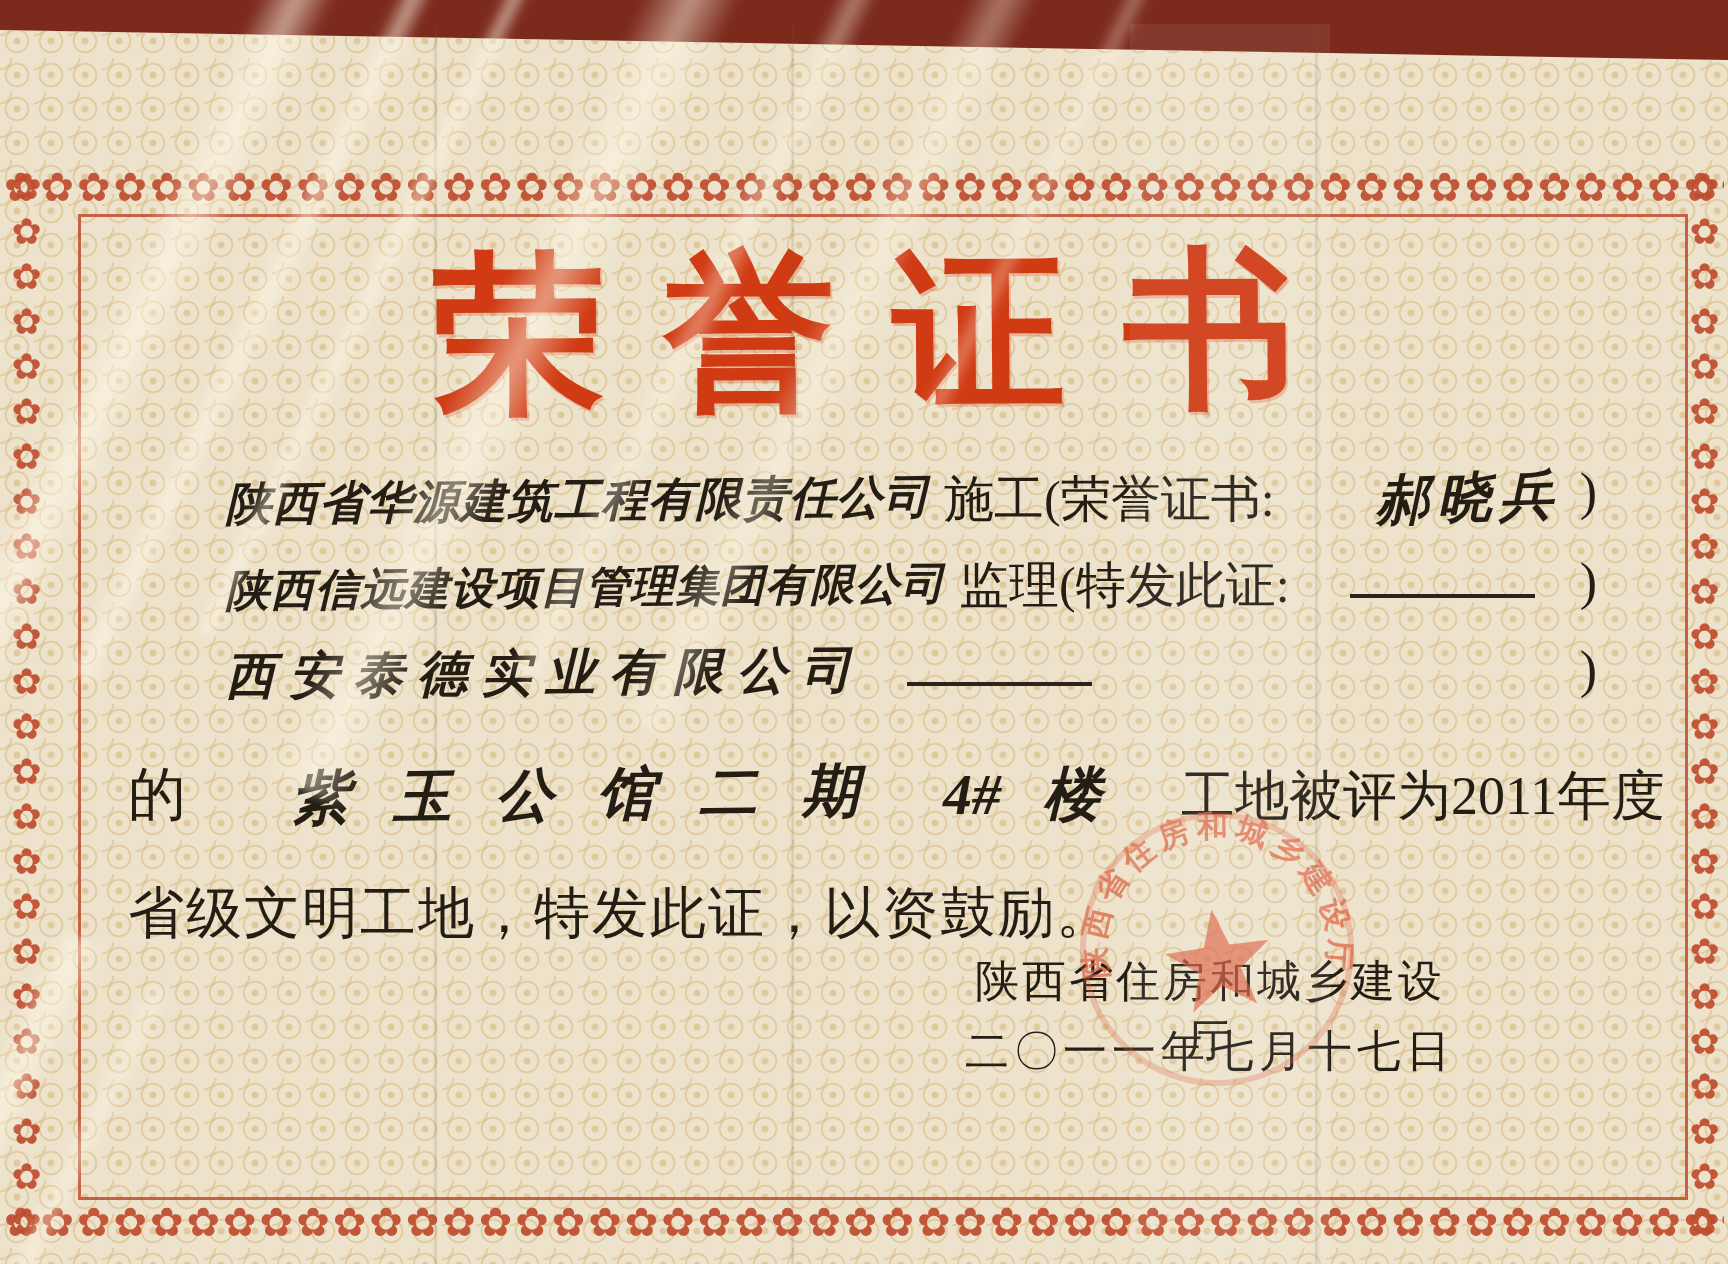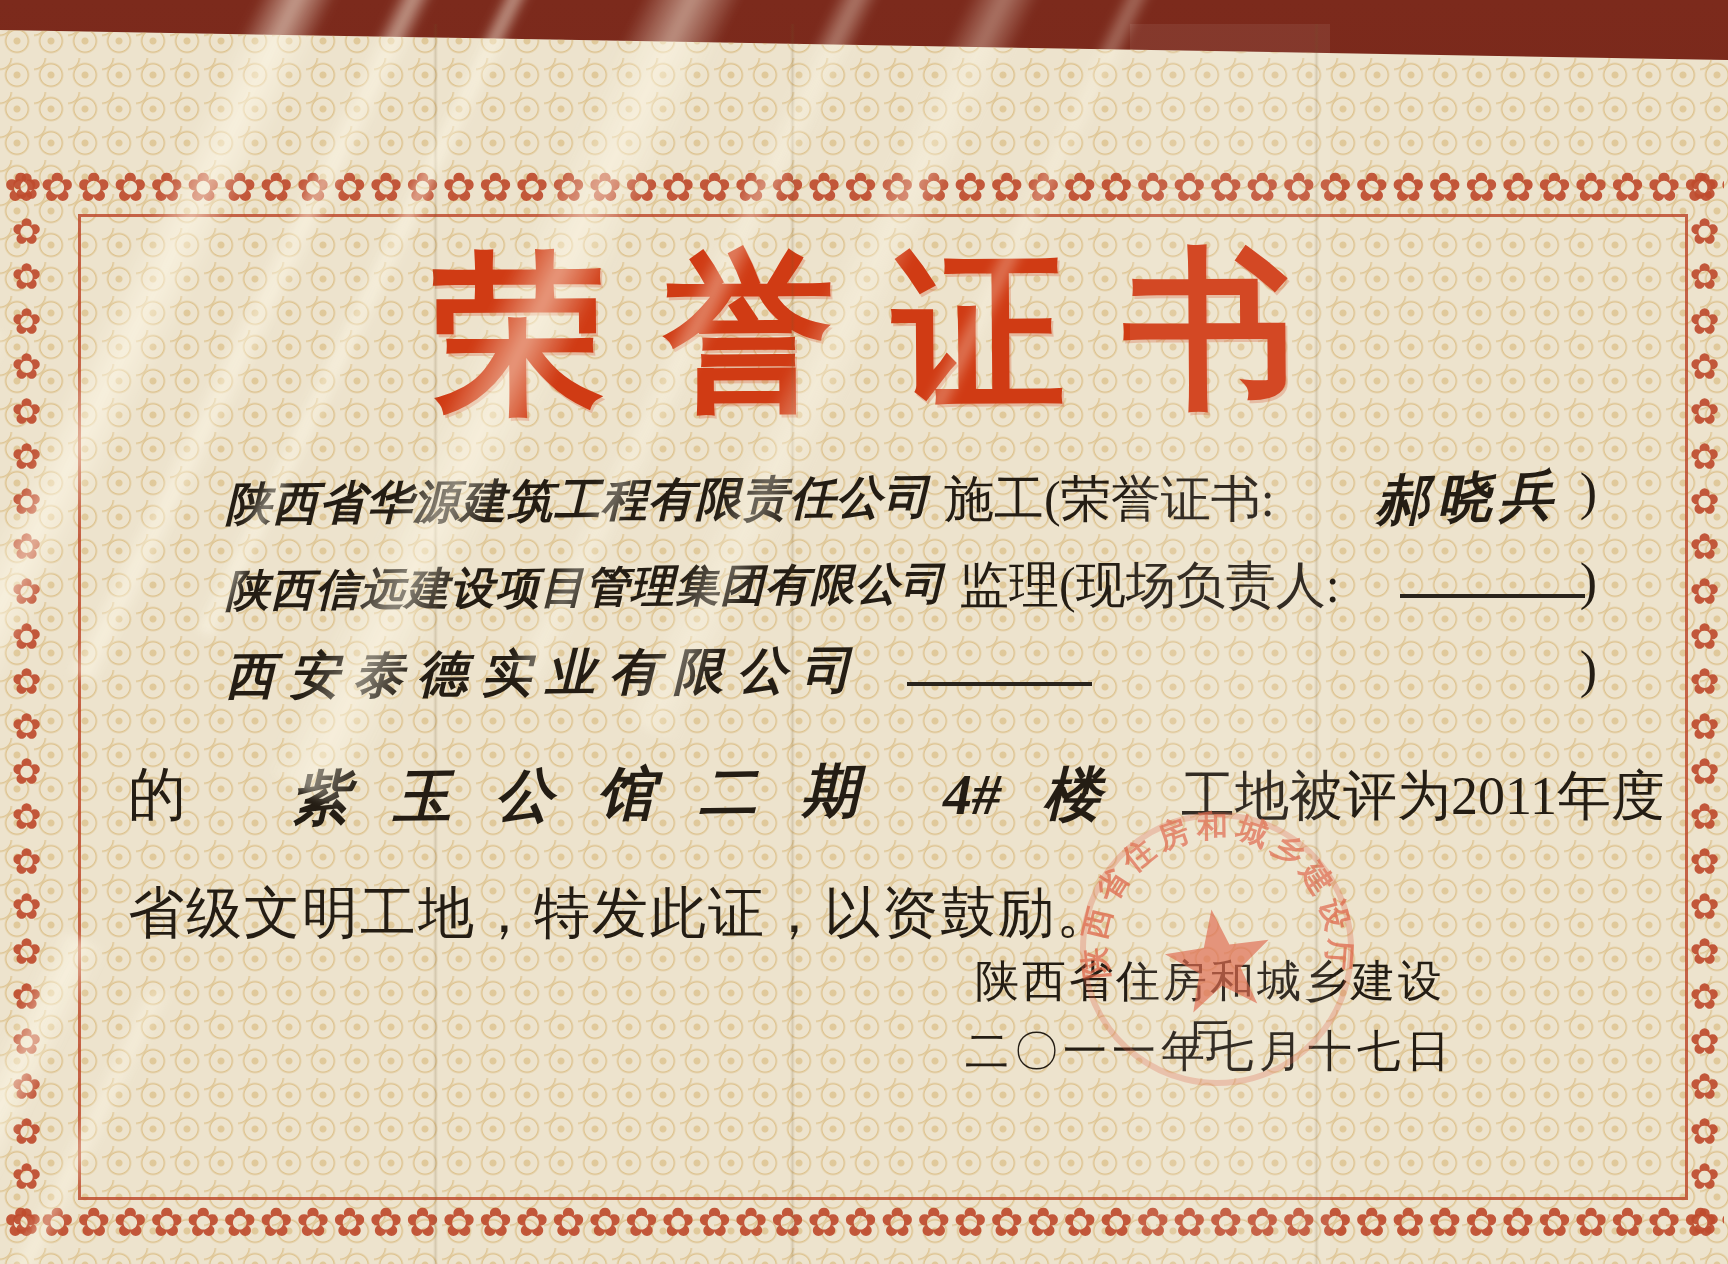--- a/index.html
+++ b/index.html
@@ -80,21 +80,21 @@
 
   <div id="row1" class="cert-row">
     <span class="company">陕西省华源建筑工程有限责任公司</span>
     <span class="role">施工(荣誉证书:</span>
     <span class="hand-name">郝晓兵</span>
     <span class="paren">)</span>
   </div>
 
   <div id="row2" class="cert-row">
     <span class="company">陕西信远建设项目管理集团有限公司</span>
-    <span class="role">监理(现场负责人:</span>
+    <span class="role">监理(特发此证:</span>
     <span class="blank"></span>
     <span class="paren">)</span>
   </div>
 
   <div id="row3" class="cert-row">
     <span class="company">西安泰德实业有限公司</span>
     <span class="blank"></span>
     <span class="paren">)</span>
   </div>
 

